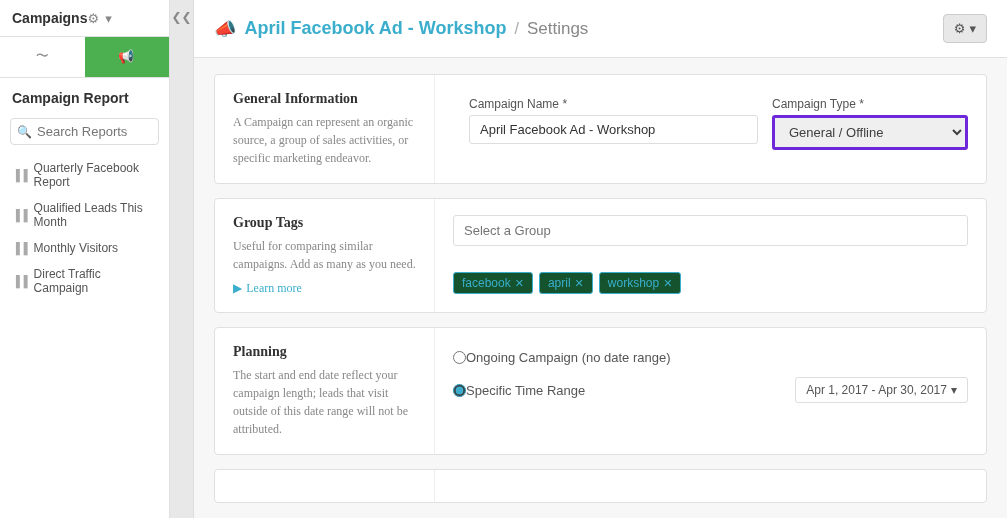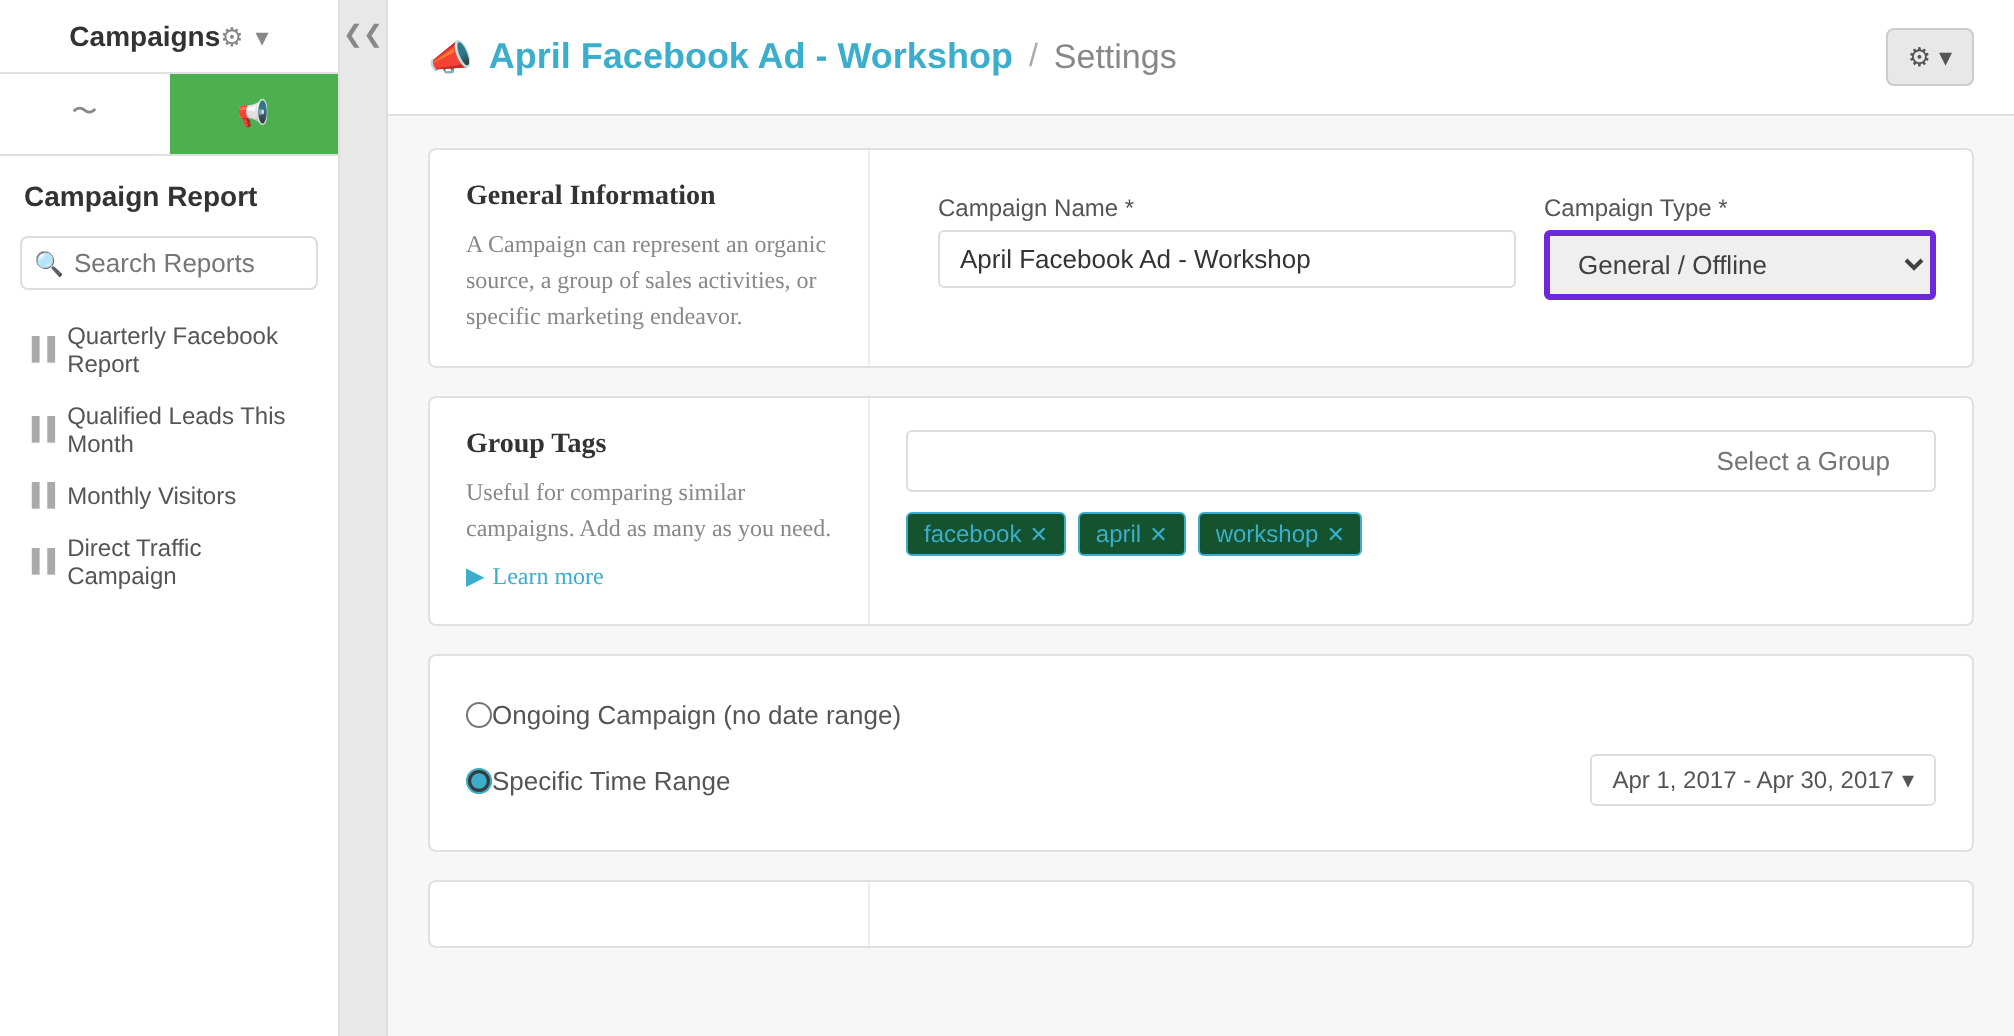--- a/index.html
+++ b/index.html
@@ -1,20 +1,20 @@
 <!DOCTYPE html>
 <html><head>
   <meta charset="utf-8">
   <style>
     * { box-sizing: border-box; margin: 0; padding: 0; }
     body { font-family: -apple-system, BlinkMacSystemFont, 'Segoe UI', Helvetica, Arial, sans-serif; font-size: 13px; color: #333; background: #f5f5f5; display: flex; height: 518px; overflow: hidden; }
 
     
     .sidebar { width: 170px; background: #fff; border-right: 1px solid #e0e0e0; display: flex; flex-direction: column; flex-shrink: 0; }
-    .sidebar-header { padding: 10px 12px; border-bottom: 1px solid #e0e0e0; display: flex; align-items: center; justify-content: center; }
+    .sidebar-header { padding: 10px 12px; border-bottom: 1px solid #e0e0e0; display: flex; align-items: center; justify-content: flex-start; }
     .sidebar-header-title { font-size: 14px; font-weight: 600; color: #333; }
     .sidebar-header-icons { display: flex; align-items: center; gap: 6px; color: #888; cursor: pointer; }
     .sidebar-tabs { display: flex; border-bottom: 1px solid #e0e0e0; }
     .sidebar-tab { flex: 1; padding: 10px; display: flex; align-items: center; justify-content: center; cursor: pointer; color: #888; border-bottom: 2px solid transparent; }
     .sidebar-tab.active { background: #4caf50; color: #fff; }
     .campaign-report-label { padding: 12px 12px 6px; font-size: 14px; font-weight: 600; color: #333; }
     .search-box { margin: 6px 10px 10px; position: relative; }
     .search-box input { width: 100%; padding: 5px 8px 5px 26px; border: 1px solid #ddd; border-radius: 4px; font-size: 13px; color: #666; outline: none; }
     .search-icon-inner { position: absolute; left: 7px; top: 50%; transform: translateY(-50%); color: #aaa; font-size: 12px; }
     .all-reports-label { padding: 4px 12px 6px; font-size: 11px; font-weight: 700; color: #999; text-transform: uppercase; letter-spacing: 0.5px; }
@@ -45,21 +45,21 @@
 
     
     .field-row { display: flex; gap: 14px; margin-top: 6px; }
     .field-group { display: flex; flex-direction: column; gap: 4px; }
     .field-group.grow { flex: 1; margin-left: 16px; }
     .field-label { font-size: 12px; color: #555; font-weight: 500; }
     .field-input { padding: 6px 10px; border: 1px solid #ddd; border-radius: 3px; font-size: 13px; color: #333; width: 100%; outline: none; }
     .field-select { padding: 6px 10px; border: 3px solid #6d28d9; border-radius: 3px; font-size: 13px; color: #404040; width: 196px; outline: none; appearance: auto; }
 
     
-    .tag-input { width: 100%; padding: 7px 22px; border: 1px solid #ddd; border-radius: 3px; font-size: 13px; color: #999; outline: none; margin-bottom: 10px; text-align: right; }
+    .tag-input { width: 100%; padding: 7px 10px; border: 1px solid #ddd; border-radius: 3px; font-size: 13px; color: #999; outline: none; margin-bottom: 26px; }
     .tags-row { display: flex; gap: 6px; flex-wrap: wrap; }
     .tag { display: flex; align-items: center; gap: 4px; border: 1px solid #3aaecc; border-radius: 3px; padding: 3px 8px; font-size: 12px; color: #3aaecc; background: #14532d; }
     .tag-remove { cursor: pointer; color: #3aaecc; font-size: 11px; }
 
     
     .radio-option { display: flex; align-items: center; gap: 0; padding: 6px 0; font-size: 13px; color: #555; }
     .radio-option input[type=radio] { accent-color: #3aaecc; }
     .date-range-btn { margin-left: auto; padding: 5px 10px; border: 1px solid #ddd; border-radius: 3px; background: #fff; font-size: 12px; color: #555; cursor: pointer; display: flex; align-items: center; gap: 4px; }
 
     .megaphone-icon { color: #3aaecc; font-size: 18px; }
@@ -175,20 +175,24 @@
             </div>
             <div class="tag">
               <span>workshop</span>
               <span class="tag-remove">✕</span>
             </div>
           </div>
       </div>
     </div>
 
     <div class="section-card">
+      <div class="section-left">
+        <div class="section-title">Planning</div>
+        <div class="section-desc">The start and end date reflect your campaign length; leads that visit outside of this date range will not be attributed.</div>
+      </div>
       <div class="section-right">
         <div class="radio-option">
           <input type="radio" name="planning" style="">
           <span>Ongoing Campaign (no date range)</span>
         </div>
         <div class="radio-option">
           <input type="radio" name="planning" checked="" style="">
           <span>Specific Time Range</span>
           <div class="date-range-btn">
             <span>Apr 1, 2017 - Apr 30, 2017</span>

